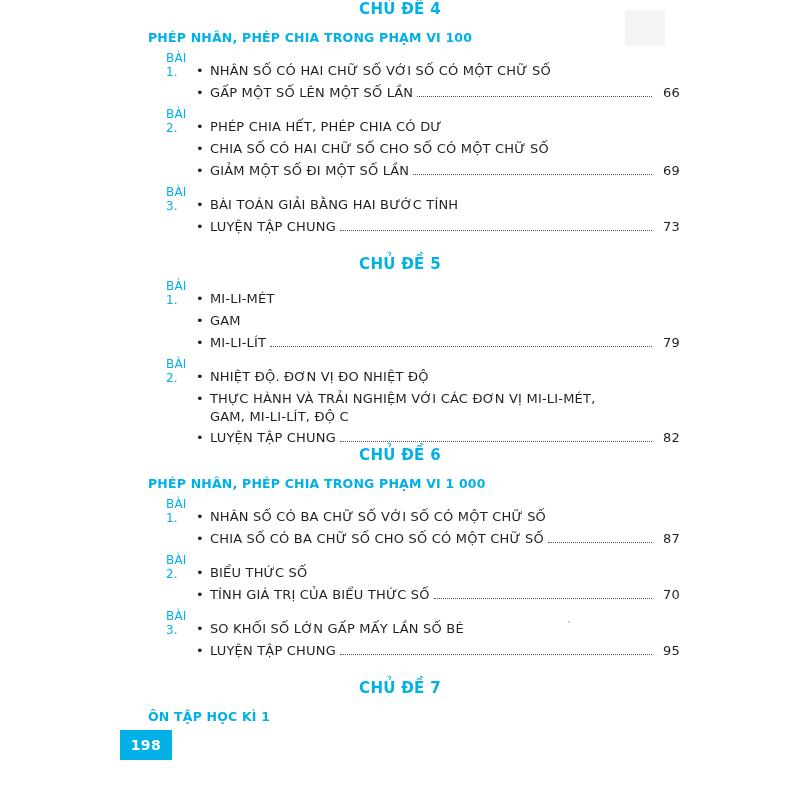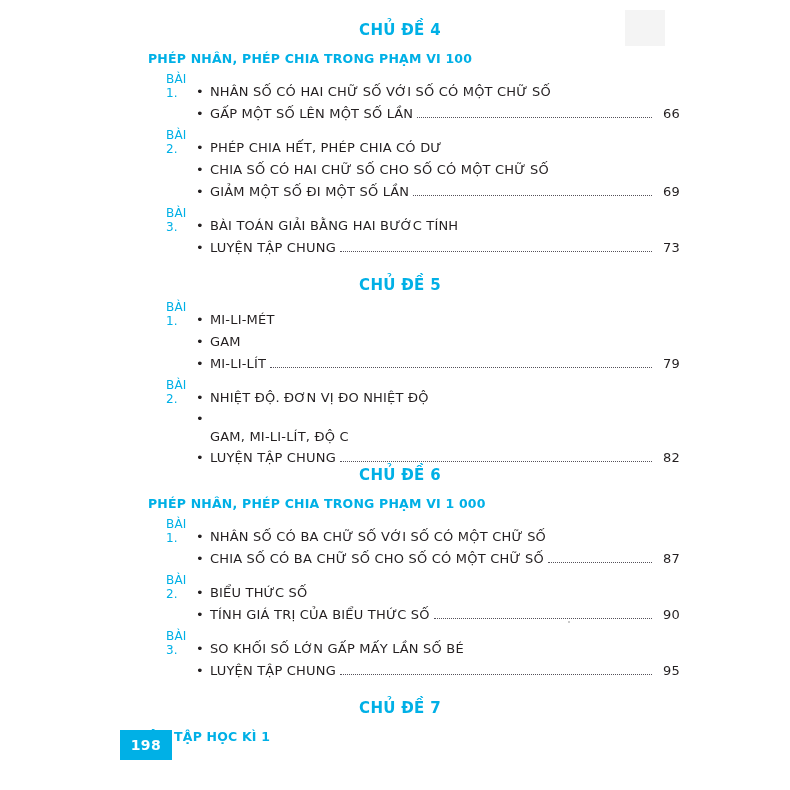--- a/index.html
+++ b/index.html
@@ -42,21 +42,21 @@
     height: 790px;
   }
 
   .topic {
     text-align: center;
     color: #00b0e6;
     font-weight: bold;
     font-size: 15px;
     letter-spacing: 0.3px;
   }
-  .topic-4 { margin-top: 21px; }
+  .topic-4 { }
   .topic-5 { margin-top: 20px; }
   .topic-6 { }
   .topic-7 { margin-top: 20px; }
 
   .unit-title {
     color: #00b0e6;
     font-weight: bold;
     font-size: 12.5px;
     letter-spacing: 0.2px;
     margin-top: 12px;
@@ -267,20 +267,21 @@
           <span class="bullet">•</span>
           <span class="entry-text">NHIỆT ĐỘ. ĐƠN VỊ ĐO NHIỆT ĐỘ</span>
           <span class="dots hidden"></span>
           <span class="page-num"></span>
         </div>
       </div>
       <div class="row">
         <div class="lesson-label empty"></div>
         <div class="entry">
           <span class="bullet">•</span>
+          <span class="entry-text">THỰC HÀNH VÀ TRẢI NGHIỆM VỚI CÁC ĐƠN VỊ MI-LI-MÉT,</span>
           <span class="dots hidden"></span>
           <span class="page-num"></span>
         </div>
       </div>
       <div class="wrapline" style="margin-left: 76px;">GAM, MI-LI-LÍT, ĐỘ C</div>
       <div class="row">
         <div class="lesson-label empty"></div>
         <div class="entry">
           <span class="bullet">•</span>
           <span class="entry-text">LUYỆN TẬP CHUNG</span>
@@ -316,21 +317,21 @@
           <span class="dots hidden"></span>
           <span class="page-num"></span>
         </div>
       </div>
       <div class="row">
         <div class="lesson-label empty"></div>
         <div class="entry">
           <span class="bullet">•</span>
           <span class="entry-text">TÍNH GIÁ TRỊ CỦA BIỂU THỨC SỐ</span>
           <span class="dots"></span>
-          <span class="page-num">90</span>
+          <span class="page-num">70</span>
         </div>
       </div>
       <div class="row">
         <div class="lesson-label">BÀI 3.</div>
         <div class="entry">
           <span class="bullet">•</span>
           <span class="entry-text">SO KHỐI SỐ LỚN GẤP MẤY LẦN SỐ BÉ</span>
           <span class="dots hidden"></span>
           <span class="page-num"></span>
         </div>

